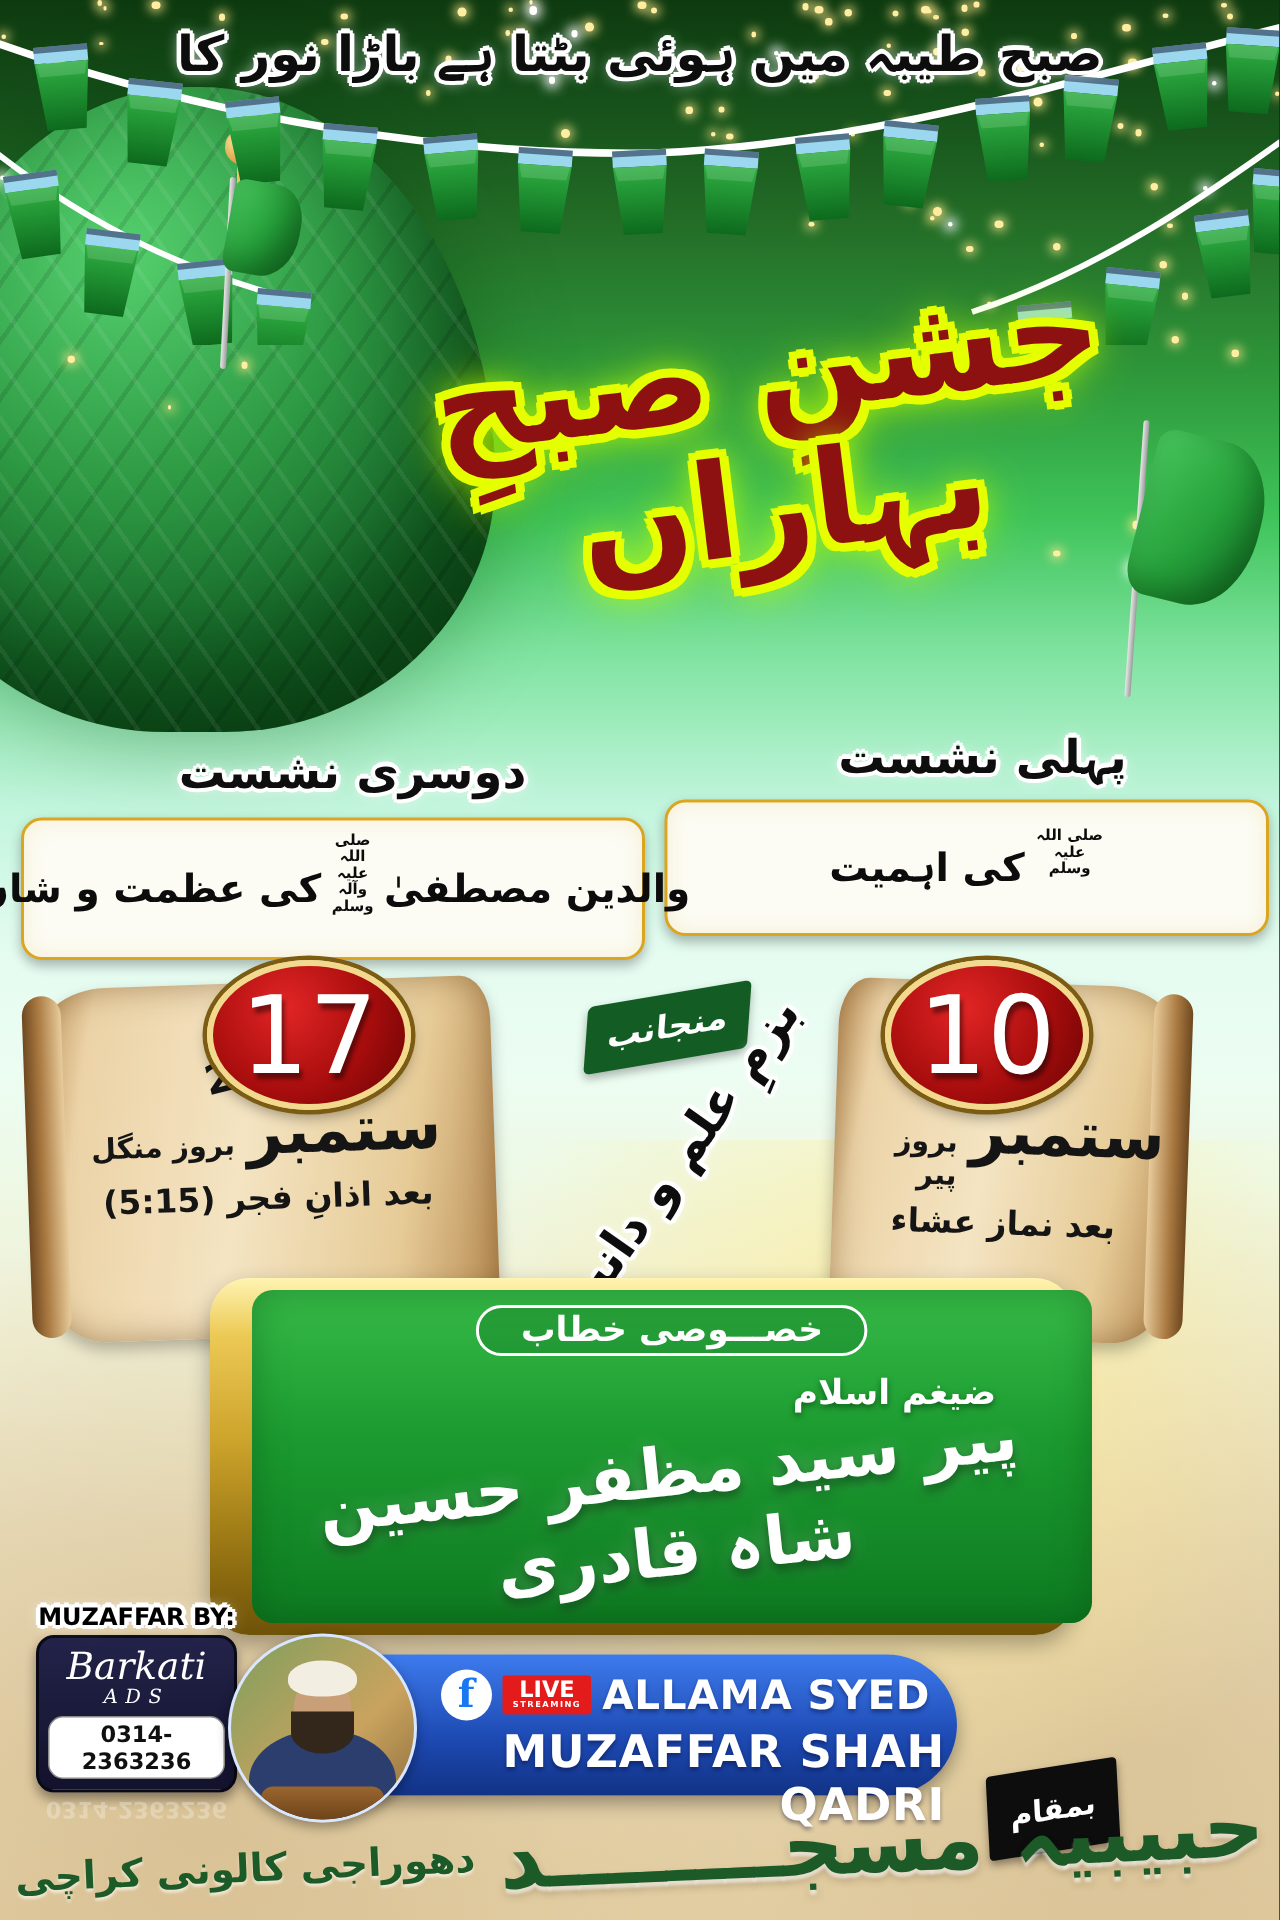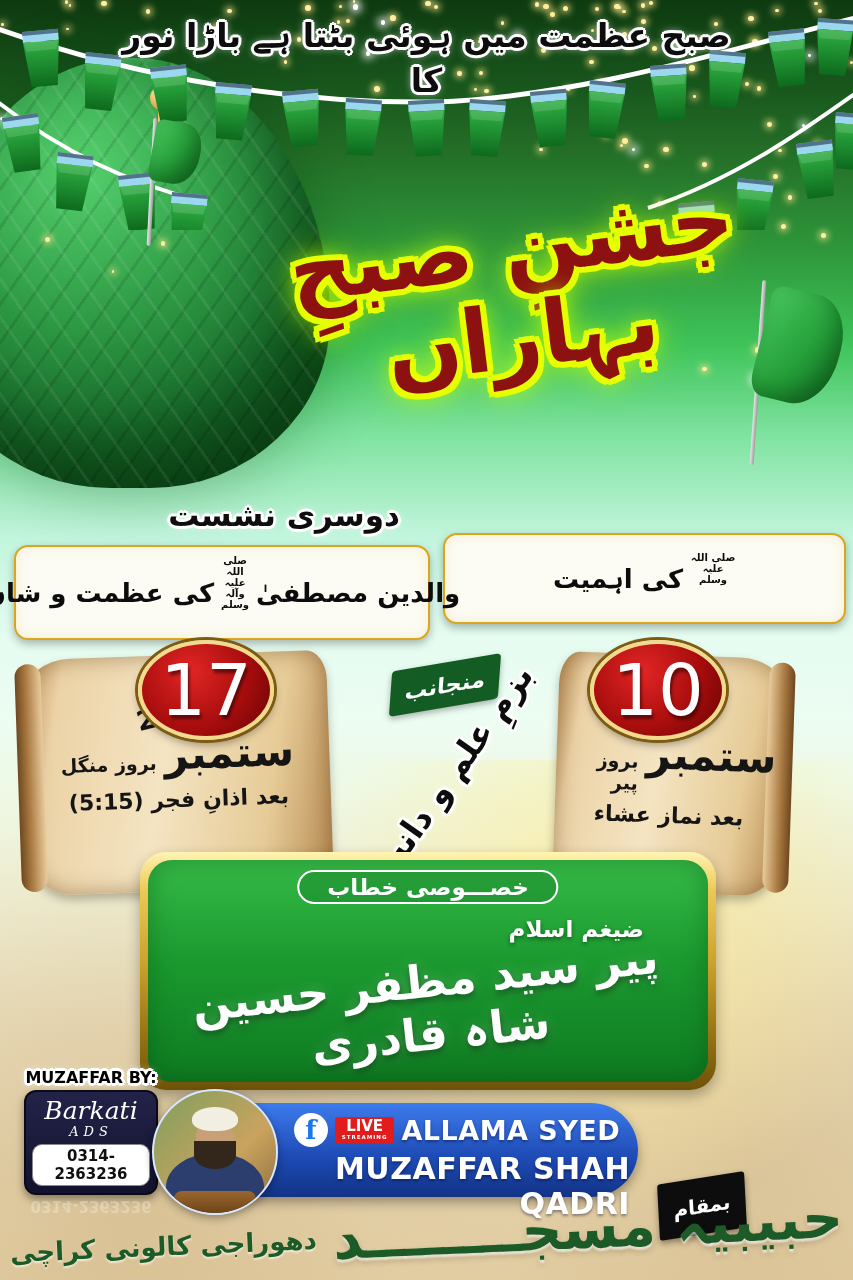--- a/index.html
+++ b/index.html
@@ -41,21 +41,21 @@
   
   .couplet{left:110px;right:110px;top:14px;text-align:center;direction:rtl;color:#0d0d0d;
     font-weight:bold;font-size:33px;line-height:1.35;}
   
   .main-title{left:242px;top:126px;width:550px;height:330px;display:flex;align-items:center;justify-content:center;
     transform:rotate(-7deg);direction:rtl;text-align:center;font-size:88px;font-weight:bold;color:#8d1111;line-height:1.04;
     text-shadow:-5px -5px 0 #e6ff00,5px -5px 0 #e6ff00,-5px 5px 0 #e6ff00,5px 5px 0 #e6ff00,
      -6px 0 0 #e6ff00,6px 0 0 #e6ff00,0 -6px 0 #e6ff00,0 6px 0 #e6ff00,0 0 22px #b8ff00,0 0 36px rgba(190,255,0,.85);}
   .subtitle{left:232px;top:446px;width:330px;text-align:center;direction:rtl;font-size:41px;font-weight:bold;color:#141414;}
   
-  .session-head{font-size:31px;font-weight:bold;color:#0e0e0e;direction:rtl;text-align:right;}
+  .session-head{font-size:31px;font-weight:bold;color:#0e0e0e;direction:rtl;text-align:center;}
   .session-box{background:#fcfcf4;border:2px solid #dca51f;border-radius:14px;
     box-shadow:0 4px 8px rgba(0,0,0,.28), inset 0 0 14px rgba(220,180,80,.18);
     display:flex;align-items:center;justify-content:center;direction:rtl;gap:7px;
     color:#0c0c0c;font-weight:bold;white-space:nowrap;}
   .hon{font-size:10px;font-weight:bold;transform:translateY(-10px);white-space:normal;width:46px;line-height:1.1;text-align:center;}
   .sh1{left:470px;top:486px;width:370px;}
   .sb1{left:443px;top:533px;width:399px;height:87px;font-size:26px;}
   .sh2{left:70px;top:497px;width:330px;}
   .sb2{left:14px;top:545px;width:412px;height:91px;font-size:26px;}
   
@@ -86,23 +86,23 @@
   
   .org-label{left:392px;top:662px;width:106px;height:46px;background:#135c24;color:#fff;
     display:flex;align-items:center;justify-content:center;font-size:22px;font-weight:bold;direction:rtl;
     transform:skew(-14deg) rotate(-10deg);border-radius:4px;box-shadow:0 3px 6px rgba(0,0,0,.3);}
   .org-name{left:320px;top:688px;width:260px;height:175px;display:flex;align-items:center;justify-content:center;
     transform:rotate(-55deg);font-size:33px;font-weight:bold;color:#0d0d0d;direction:rtl;white-space:nowrap;}
   
   .banner{left:140px;top:852px;width:576px;height:238px;border-radius:26px;padding:8px;box-sizing:border-box;
     background:linear-gradient(180deg,#fff4b2 0%,#ecc955 16%,#cda42c 45%,#9a7714 75%,#6e5208 100%);
     box-shadow:0 6px 14px rgba(0,0,0,.3);}
-  .banner-inner{width:100%;height:100%;border-radius:24px;position:relative;overflow:hidden;
+  .banner-inner{width:100%;height:100%;border-radius:14px;position:relative;overflow:hidden;
     background:linear-gradient(180deg,#37bb48 0%,#1b9a2f 45%,#0e7a21 100%);
-    box-shadow:inset 0 0 26px rgba(0,60,10,.35);}
+    box-shadow:inset 0 0 26px rgba(0,60,10,.35);margin-left:20px;}
   .banner-pill{position:absolute;top:10px;left:50%;transform:translateX(-50%);border:2px solid #fff;
     border-radius:999px;padding:2px 28px;color:#fff;font-size:23px;font-weight:bold;direction:rtl;
     background:rgba(0,80,20,.22);white-space:nowrap;}
   .banner-prefix{position:absolute;top:56px;right:64px;color:#fff;font-size:23px;font-weight:bold;direction:rtl;
     text-shadow:0 2px 4px rgba(0,50,10,.6);}
   .banner-name{position:absolute;left:8px;right:8px;top:80px;bottom:6px;display:flex;align-items:center;justify-content:center;
     transform:rotate(-6deg);font-size:45px;font-weight:bold;color:#fff;direction:rtl;text-align:center;line-height:1.18;
     text-shadow:0 4px 7px rgba(0,55,10,.65), 0 0 14px rgba(255,255,255,.25);}
   
   .designer{left:24px;top:1068px;width:134px;text-align:center;}
@@ -293,25 +293,26 @@
     <use href="#flag" transform="translate(796,144) rotate(-7)"></use>
     <use href="#flag" transform="translate(836,112) rotate(5)"></use>
   </svg>
 
   <div class="abs pole" style="left:150px;top:118px;width:4px;height:128px;transform:rotate(3deg);"></div>
   <div class="abs side-flag" style="left:152px;top:122px;width:48px;height:62px;border-radius:8px 40% 50% 16%;transform:rotate(10deg);"></div>
   <div class="abs pole" style="left:756px;top:280px;width:4px;height:185px;transform:rotate(4deg);"></div>
   <div class="abs side-flag" style="left:760px;top:292px;width:80px;height:112px;border-radius:12px 42% 50% 18%;transform:rotate(14deg);"></div>
 
   <div class="abs couplet outline-white">
-    <div>صبح عظمت میں ہوئی بٹتا ہے باڑا نور کا</div>
+    <div>صبح طیبہ میں ہوئی بٹتا ہے باڑا نور کا</div>
   </div>
 
   <div class="abs main-title">جشنِ صبحِ بہاراں</div>
 
+  <div class="abs session-head outline-white sh1">پہلی نشست</div>
   <div class="abs session-box sb1">
     <span class="hon">صلی اللہ علیہ وسلم</span>
     <span>کی اہمیت</span>
   </div>
 
   <div class="abs session-head outline-white sh2">دوسری نشست</div>
   <div class="abs session-box sb2">
     <span>والدین مصطفیٰ</span>
     <span class="hon">صلی اللہ علیہ وآلہ وسلم</span>
     <span>کی عظمت و شان</span>

